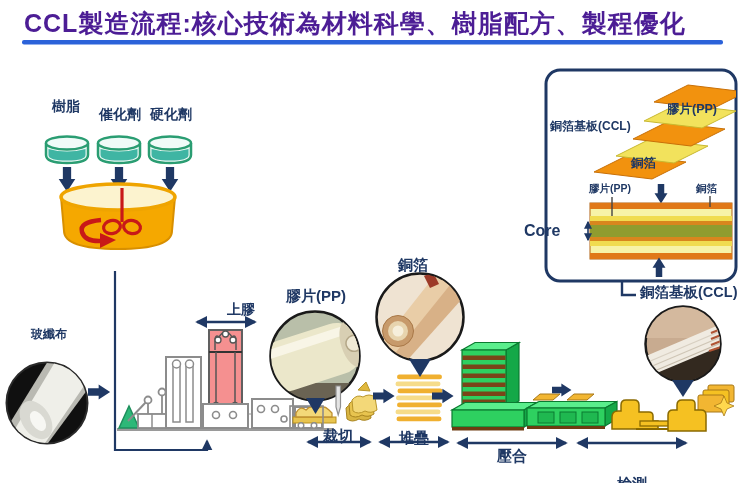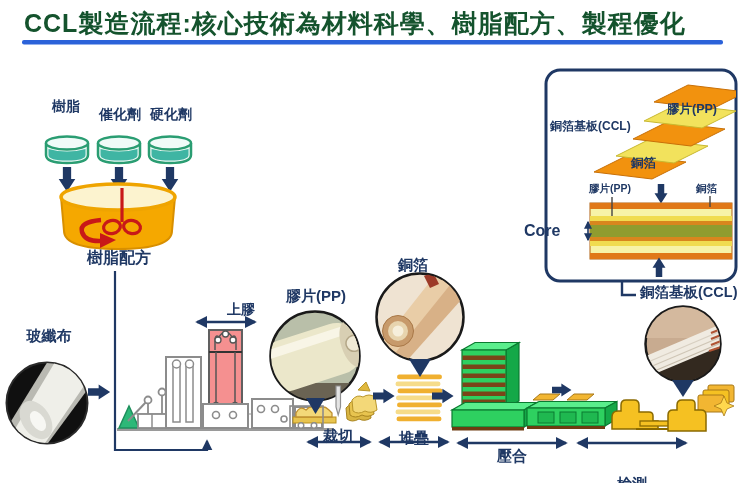--- a/index.html
+++ b/index.html
@@ -1,21 +1,21 @@
 <!DOCTYPE html>
 <html style="--navy: #1f3864; --title_underline: #2b62d9; --bowl_orange: #f5a800; --liquid_teal: #3fb5a3; --oven_red: #f59090; --sheet_orange: #f2920e; --sheet_yellow: #f2e25c; --press_green: #2ed060; --machine_yellow: #f5c122; --core_olive: #8f9c2f;"><head>
 <meta charset="utf-8">
 <style>
   *{margin:0;padding:0;box-sizing:border-box}
   html,body{background:#ffffff}
   .stage{position:relative;width:740px;height:483px;background:#fff;overflow:hidden;
          font-family:"Liberation Sans","DejaVu Sans",sans-serif}
   .stage svg{position:absolute;left:0;top:0;z-index:1}
   .title{position:absolute;left:24px;top:7px;z-index:2;font-size:25px;font-weight:800;
-         color:#14532d;letter-spacing:1px;white-space:nowrap}
+         color:#4c1d95;letter-spacing:1px;white-space:nowrap}
   .lbl{position:absolute;z-index:2;font-weight:bold;color:var(--navy,#1f3864);
        text-align:center;white-space:nowrap;line-height:1.1}
   .nf{fill:var(--navy,#1f3864)}
   .ns{stroke:var(--navy,#1f3864)}
   .underline{fill:var(--title_underline,#2b62d9)}
 </style>
 </head>
 <body>
 
 <div class="stage">
@@ -275,22 +275,21 @@
       <line x1="308" y1="442" x2="370" y2="442" class="ns" stroke-width="2.4" fill="none" marker-start="url(#mh)" marker-end="url(#mh)"></line>
       <line x1="380" y1="442" x2="448" y2="442" class="ns" stroke-width="2.4" fill="none" marker-start="url(#mh)" marker-end="url(#mh)"></line>
       <line x1="458" y1="443" x2="566" y2="443" class="ns" stroke-width="2.4" fill="none" marker-start="url(#mh)" marker-end="url(#mh)"></line>
       <line x1="578" y1="443" x2="686" y2="443" class="ns" stroke-width="2.4" fill="none" marker-start="url(#mh)" marker-end="url(#mh)"></line>
     </g>
   </svg>
 
   <span class="lbl" style="left:46px;top:99px;width:40px;font-size:14px">樹脂</span>
   <span class="lbl" style="left:89px;top:107px;width:62px;font-size:14px">催化劑</span>
   <span class="lbl" style="left:140px;top:107px;width:62px;font-size:14px">硬化劑</span>
-  <span class="lbl" style="left:78px;top:249px;width:82px;font-size:16px">樹脂配方</span>
-  <span class="lbl" style="left:20px;top:328px;width:58px;font-size:15px">玻纖布</span>
+  <span class="lbl" style="left:20px;top:328px;width:58px;font-size:12px">玻纖布</span>
   <span class="lbl" style="left:215px;top:302px;width:52px;font-size:14px">上膠</span>
   <span class="lbl" style="left:275px;top:288px;width:82px;font-size:15px">膠片(PP)</span>
   <span class="lbl" style="left:392px;top:257px;width:42px;font-size:15px">銅箔</span>
   <span class="lbl" style="left:640px;top:285px;font-size:14.5px">銅箔基板(CCL)</span>
 
   <span class="lbl" style="left:309px;top:428px;width:58px;font-size:15px">裁切</span>
   <span class="lbl" style="left:385px;top:430px;width:58px;font-size:15px">堆疊</span>
   <span class="lbl" style="left:483px;top:448px;width:58px;font-size:15px">壓合</span>
   <span class="lbl" style="left:603px;top:476px;width:58px;font-size:15px">檢測</span>
 

